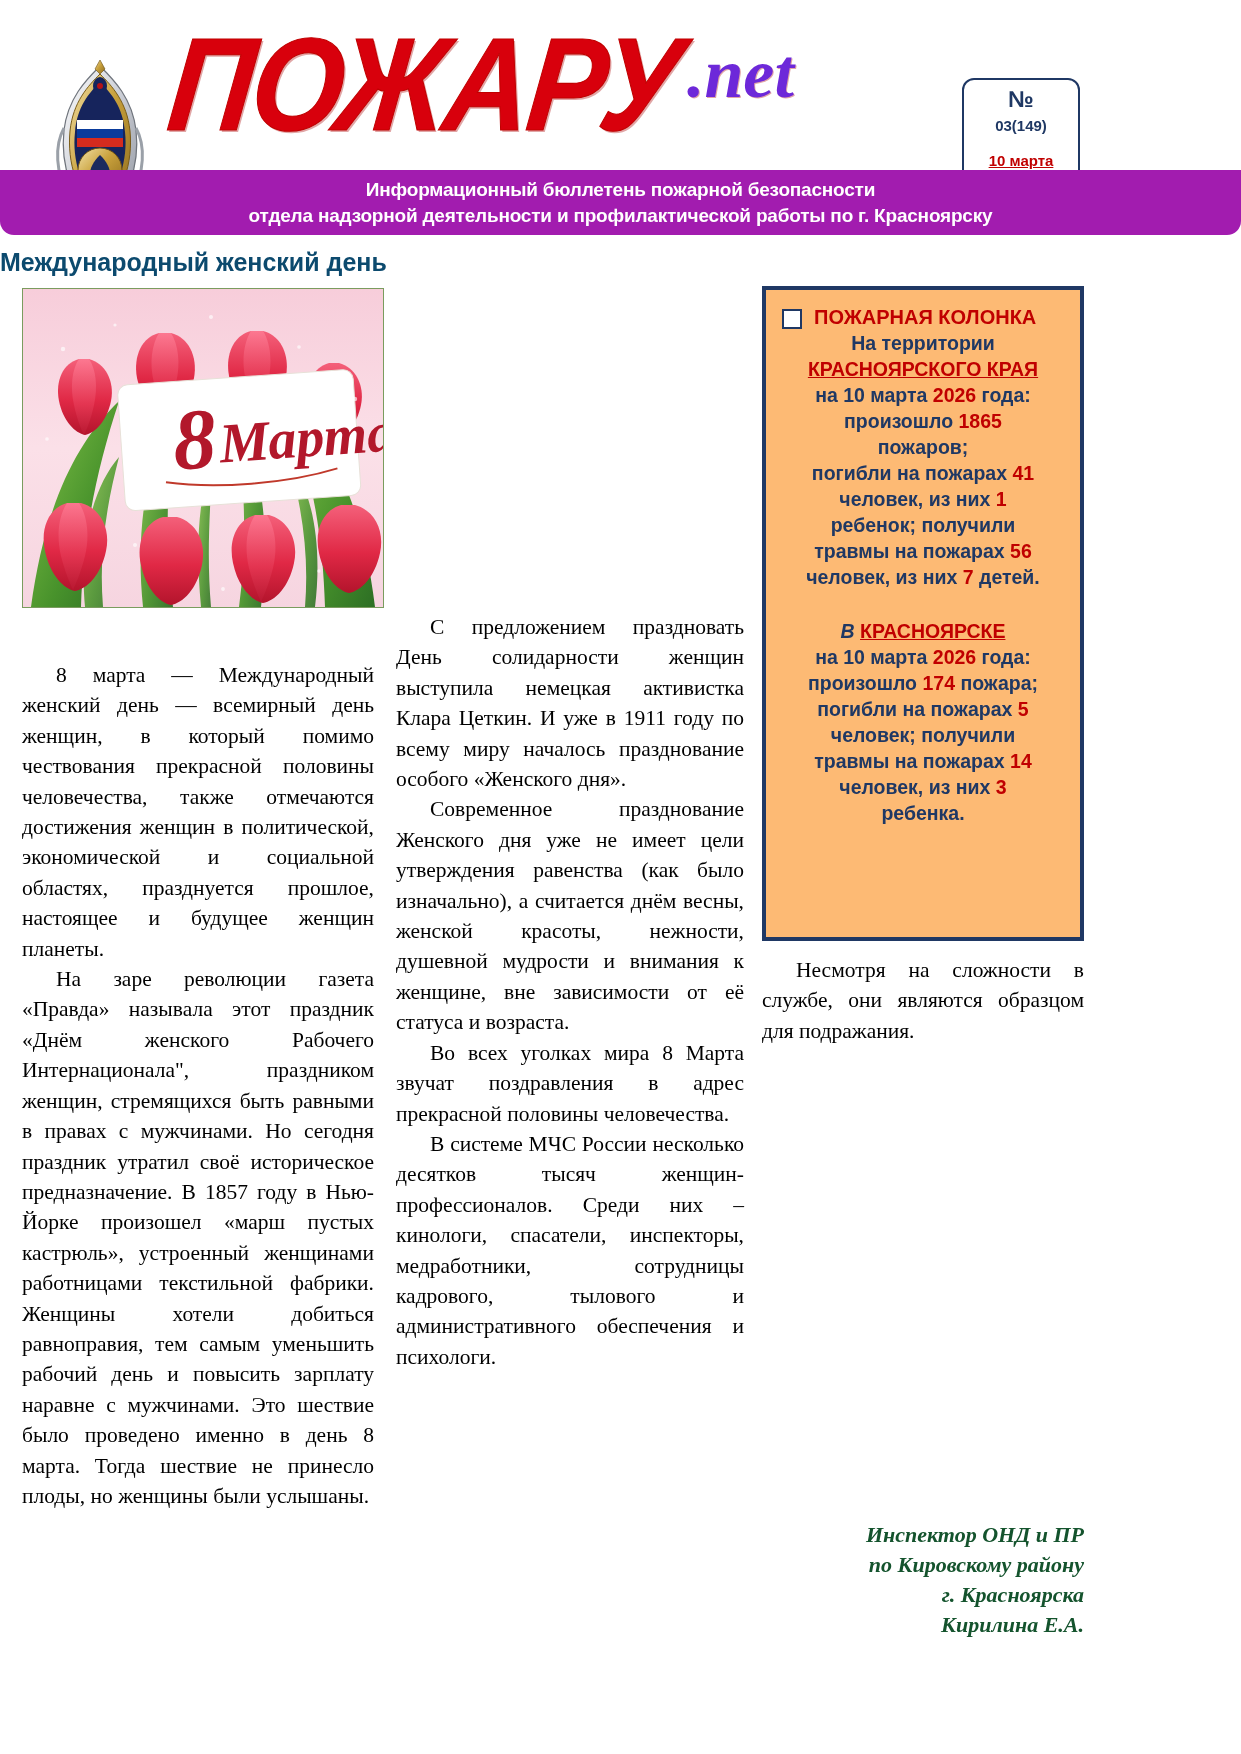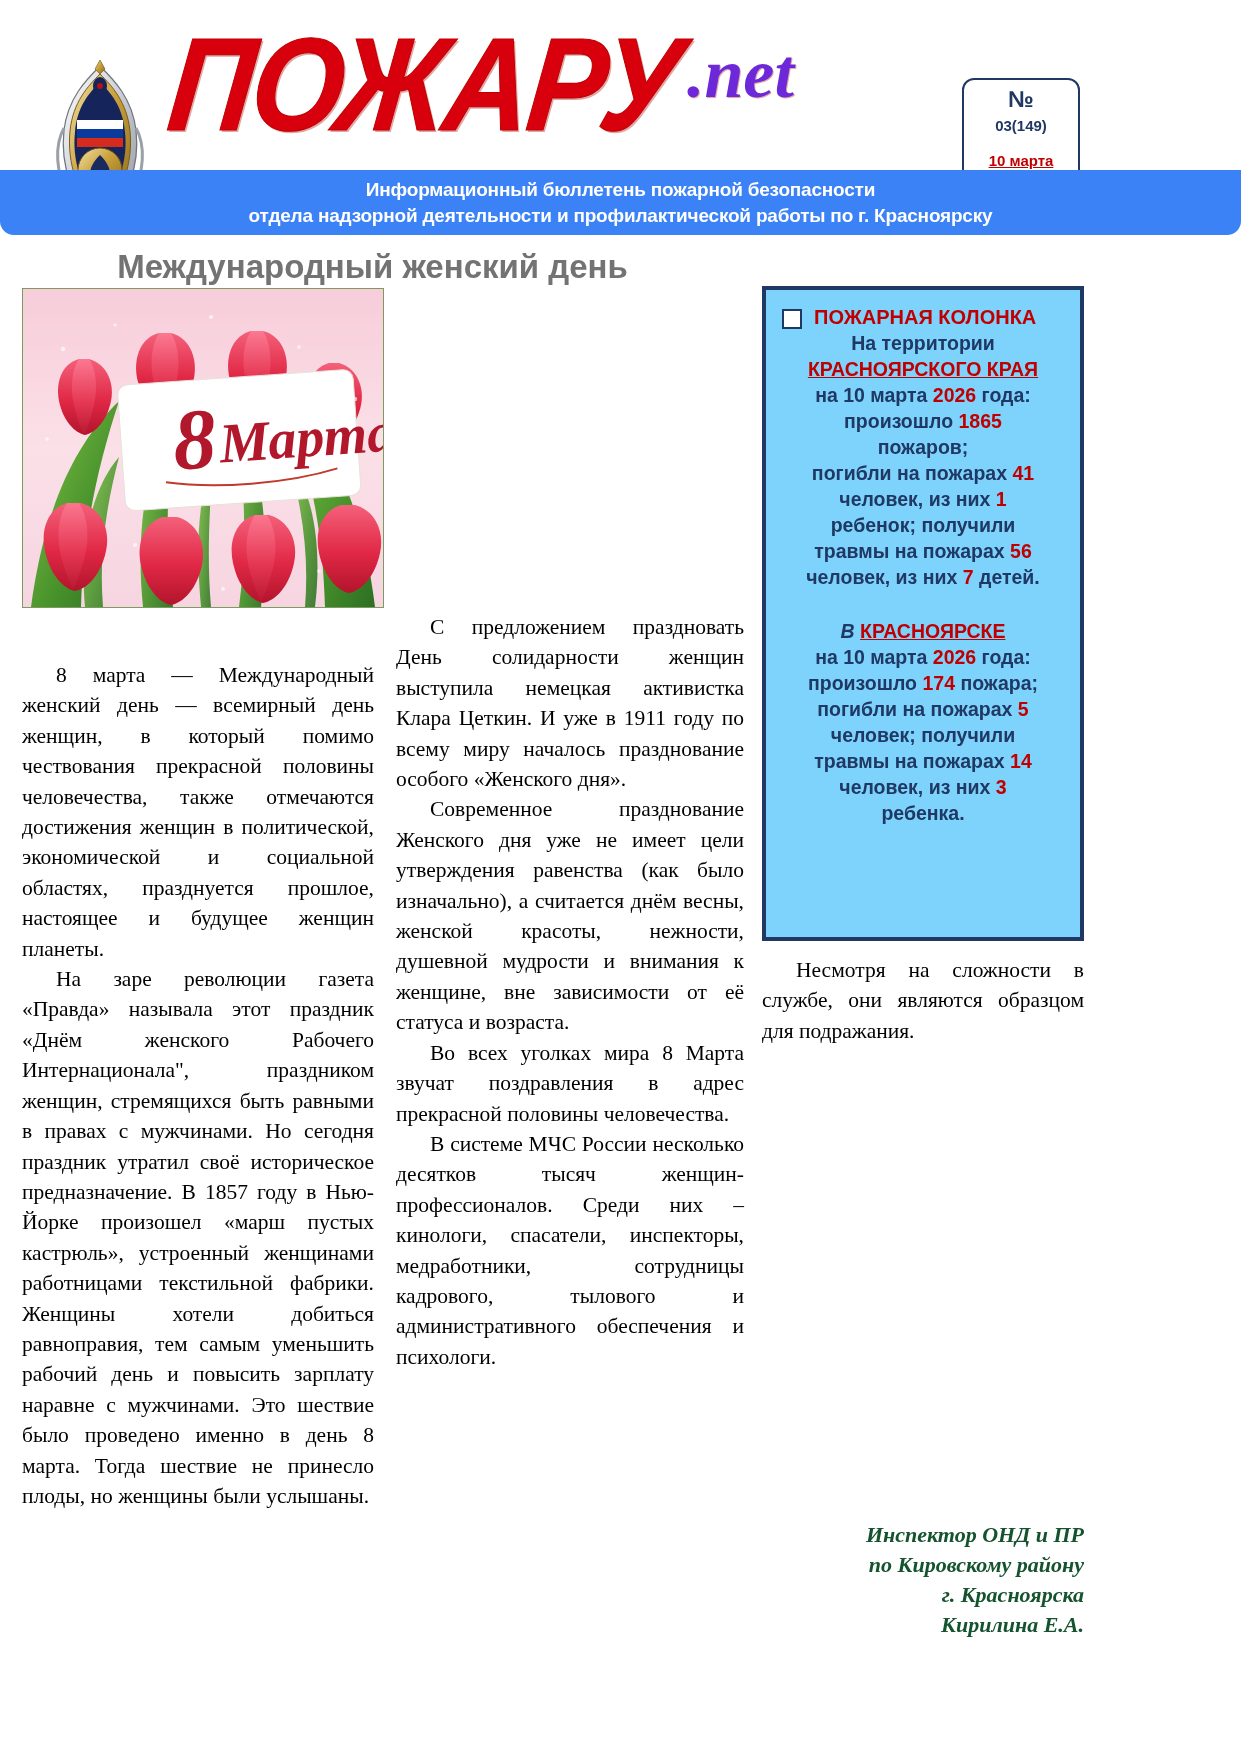--- a/index.html
+++ b/index.html
@@ -34,49 +34,49 @@
     border:2px solid #1f3864;border-radius:12px;background:#fff;
     text-align:center;box-sizing:border-box;padding-top:6px;
     font-family:"Liberation Sans",sans-serif;
   }
   .issue-no{font-size:23px;font-weight:bold;color:#1f3864;line-height:26px;}
   .issue-num{font-size:15px;font-weight:bold;color:#1f3864;line-height:28px;}
   .issue-date{font-size:15px;font-weight:bold;color:#c00000;line-height:21px;margin-top:10px;text-decoration:underline;}
 
   .banner{
     position:absolute;left:0;top:170px;width:1241px;height:65px;
-    background:#3b82f6;border-radius:0 0 14px 14px;
+    background:#a21caf;border-radius:0 0 14px 14px;
   }
   .banner-line{
     position:absolute;width:100%;text-align:center;color:#fff;
     font-family:"Liberation Sans",sans-serif;font-weight:bold;font-size:19px;
     letter-spacing:-.2px;
   }
   .banner-l1{top:9px;}
   .banner-l2{top:35px;}
 
   
   .section-title{
-    position:absolute;left:0;top:248px;width:745px;text-align:center;
-    font-family:"Liberation Sans",sans-serif;font-weight:bold;font-size:33px;
-    color:#737373;
+    position:absolute;left:0;top:248px;width:745px;text-align:left;
+    font-family:"Liberation Sans",sans-serif;font-weight:bold;font-size:25px;
+    color:#0c4a6e;
   }
 
   
   .photo{
     position:absolute;left:22px;top:288px;width:360px;height:318px;
     border:1px solid #7a9c5e;overflow:hidden;
     background:linear-gradient(180deg,#f7d6e0 0%,#fbe3ea 35%,#f6dbe4 100%);
   }
   .photo svg{display:block;}
 
   
   .stats-box{
     position:absolute;left:762px;top:286px;width:322px;height:655px;
-    border:4px solid #1f3864;background:#7dd3fc;box-sizing:border-box;
+    border:4px solid #1f3864;background:#fdba74;box-sizing:border-box;
     padding:14px 10px 8px 10px;text-align:center;
     font-family:"Liberation Sans",sans-serif;
     font-weight:bold;font-size:19.5px;line-height:26px;color:#1f3864;
   }
   .stats-head{display:flex;align-items:flex-start;justify-content:flex-start;gap:12px;padding-left:6px;}
   .chk{
     width:16px;height:16px;border:2px solid #1f3864;flex:0 0 auto;margin-top:5px;background:#fff;
   }
   .stats-title{color:#c00000;font-size:20px;font-weight:bold;flex:1;text-align:left;}
   .red{color:#c00000;}

